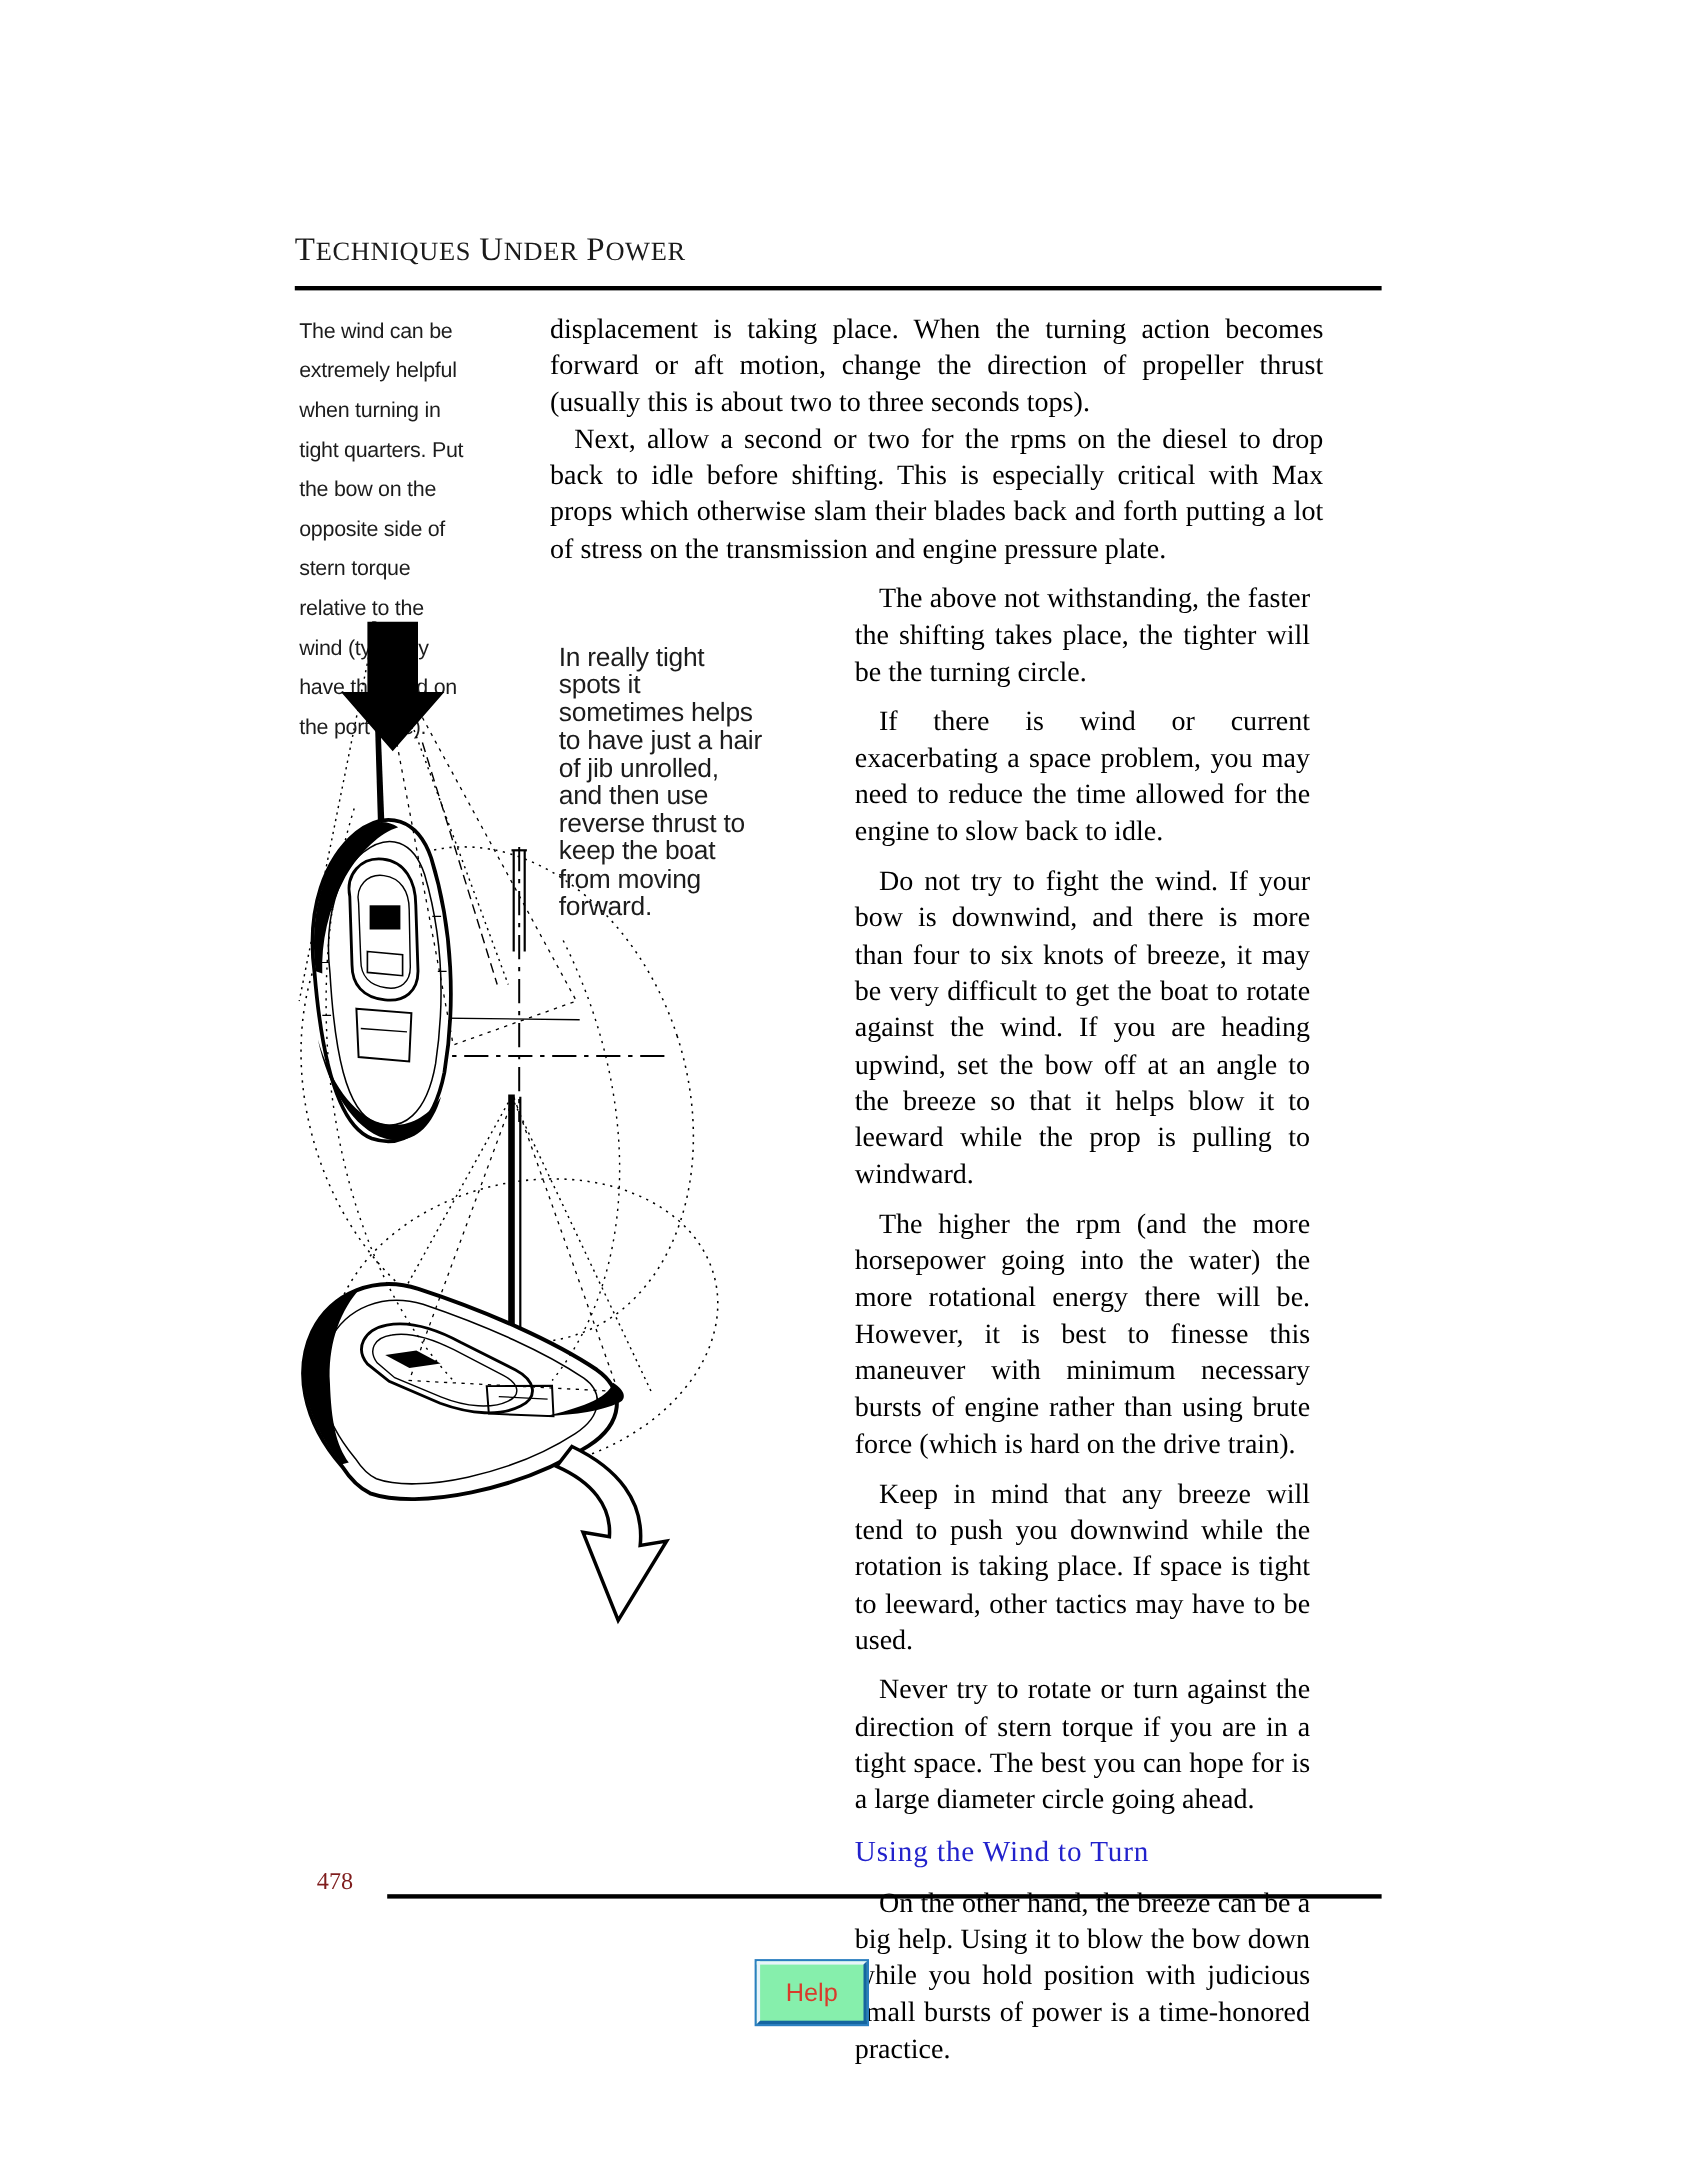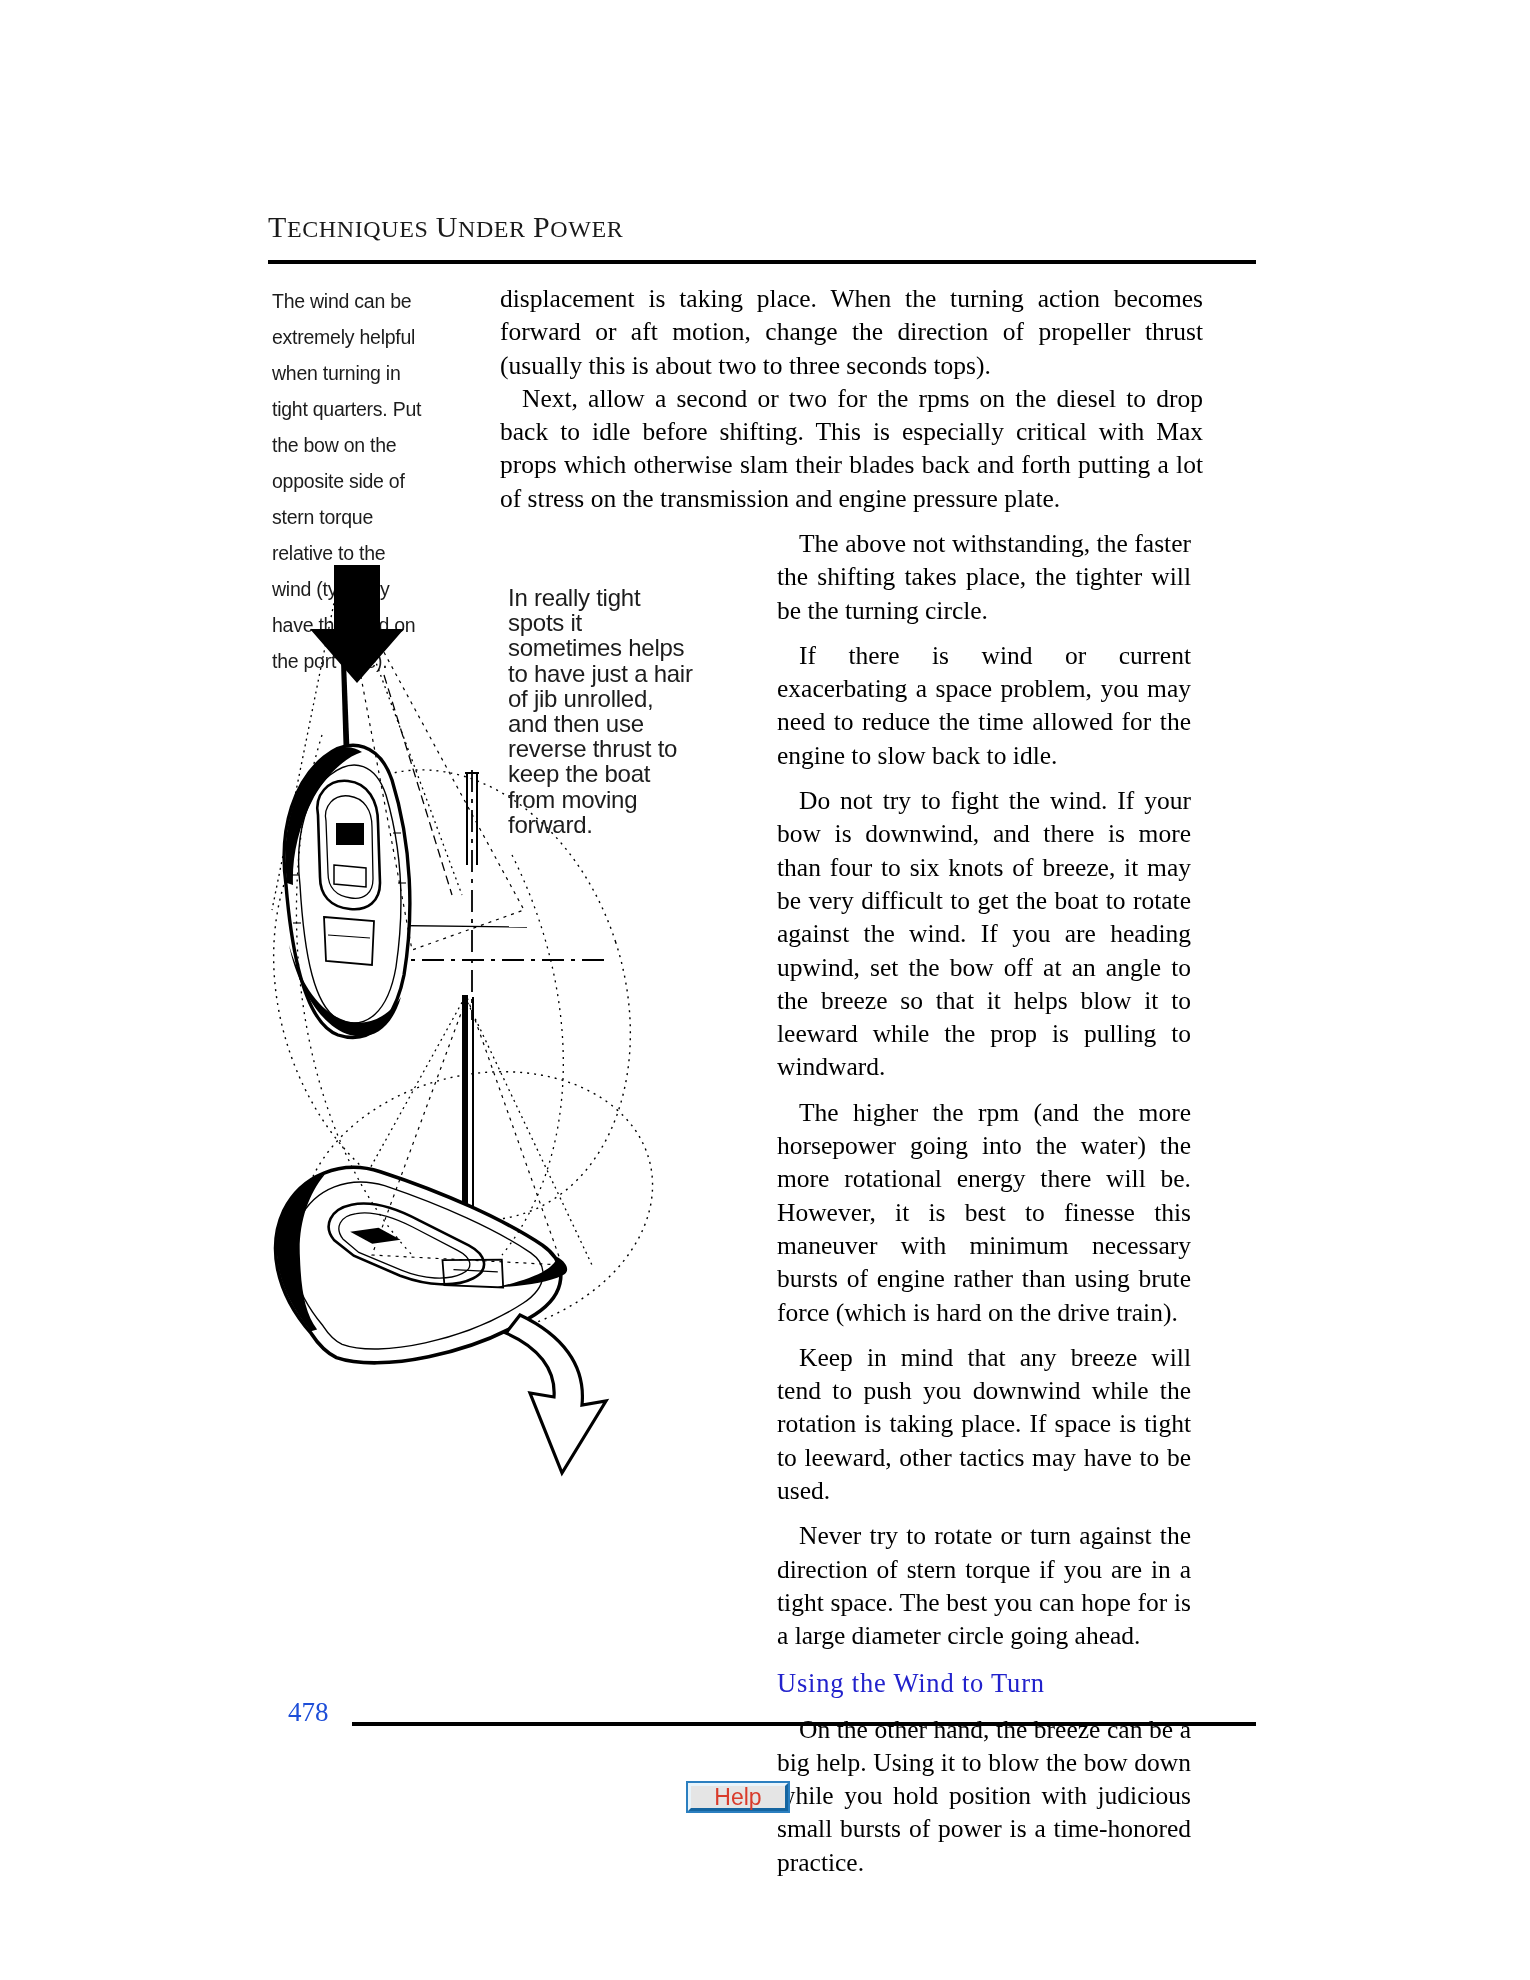--- a/index.html
+++ b/index.html
@@ -133,40 +133,40 @@
     height: 925px;
   }
   .figure svg { display: block; }
 
   
   .folio {
     position: absolute;
     left: 288px;
     top: 1697px;
     font-family: "Liberation Serif", serif;
-    font-size: 27px;
-    color: #1d4ed8;
+    font-size: 22px;
+    color: #7f1d1d;
   }
   .foot-rule {
     position: absolute;
     left: 352px;
     top: 1722px;
     width: 904px;
     height: 4px;
     background: #000000;
   }
 
   
   .help-btn {
     position: absolute;
     left: 688px;
     top: 1783px;
     width: 100px;
-    height: 28px;
-    background: #e5e5e5;
+    height: 57px;
+    background: #86efac;
     border-top: 3px solid #e8f4fb;
     border-left: 3px solid #e8f4fb;
     border-right: 3px solid #1565a0;
     border-bottom: 3px solid #1565a0;
     box-shadow: 0 0 0 2px #2b7fc0;
     display: flex;
     align-items: center;
     justify-content: center;
     font-family: "Liberation Sans", sans-serif;
     font-size: 23px;

